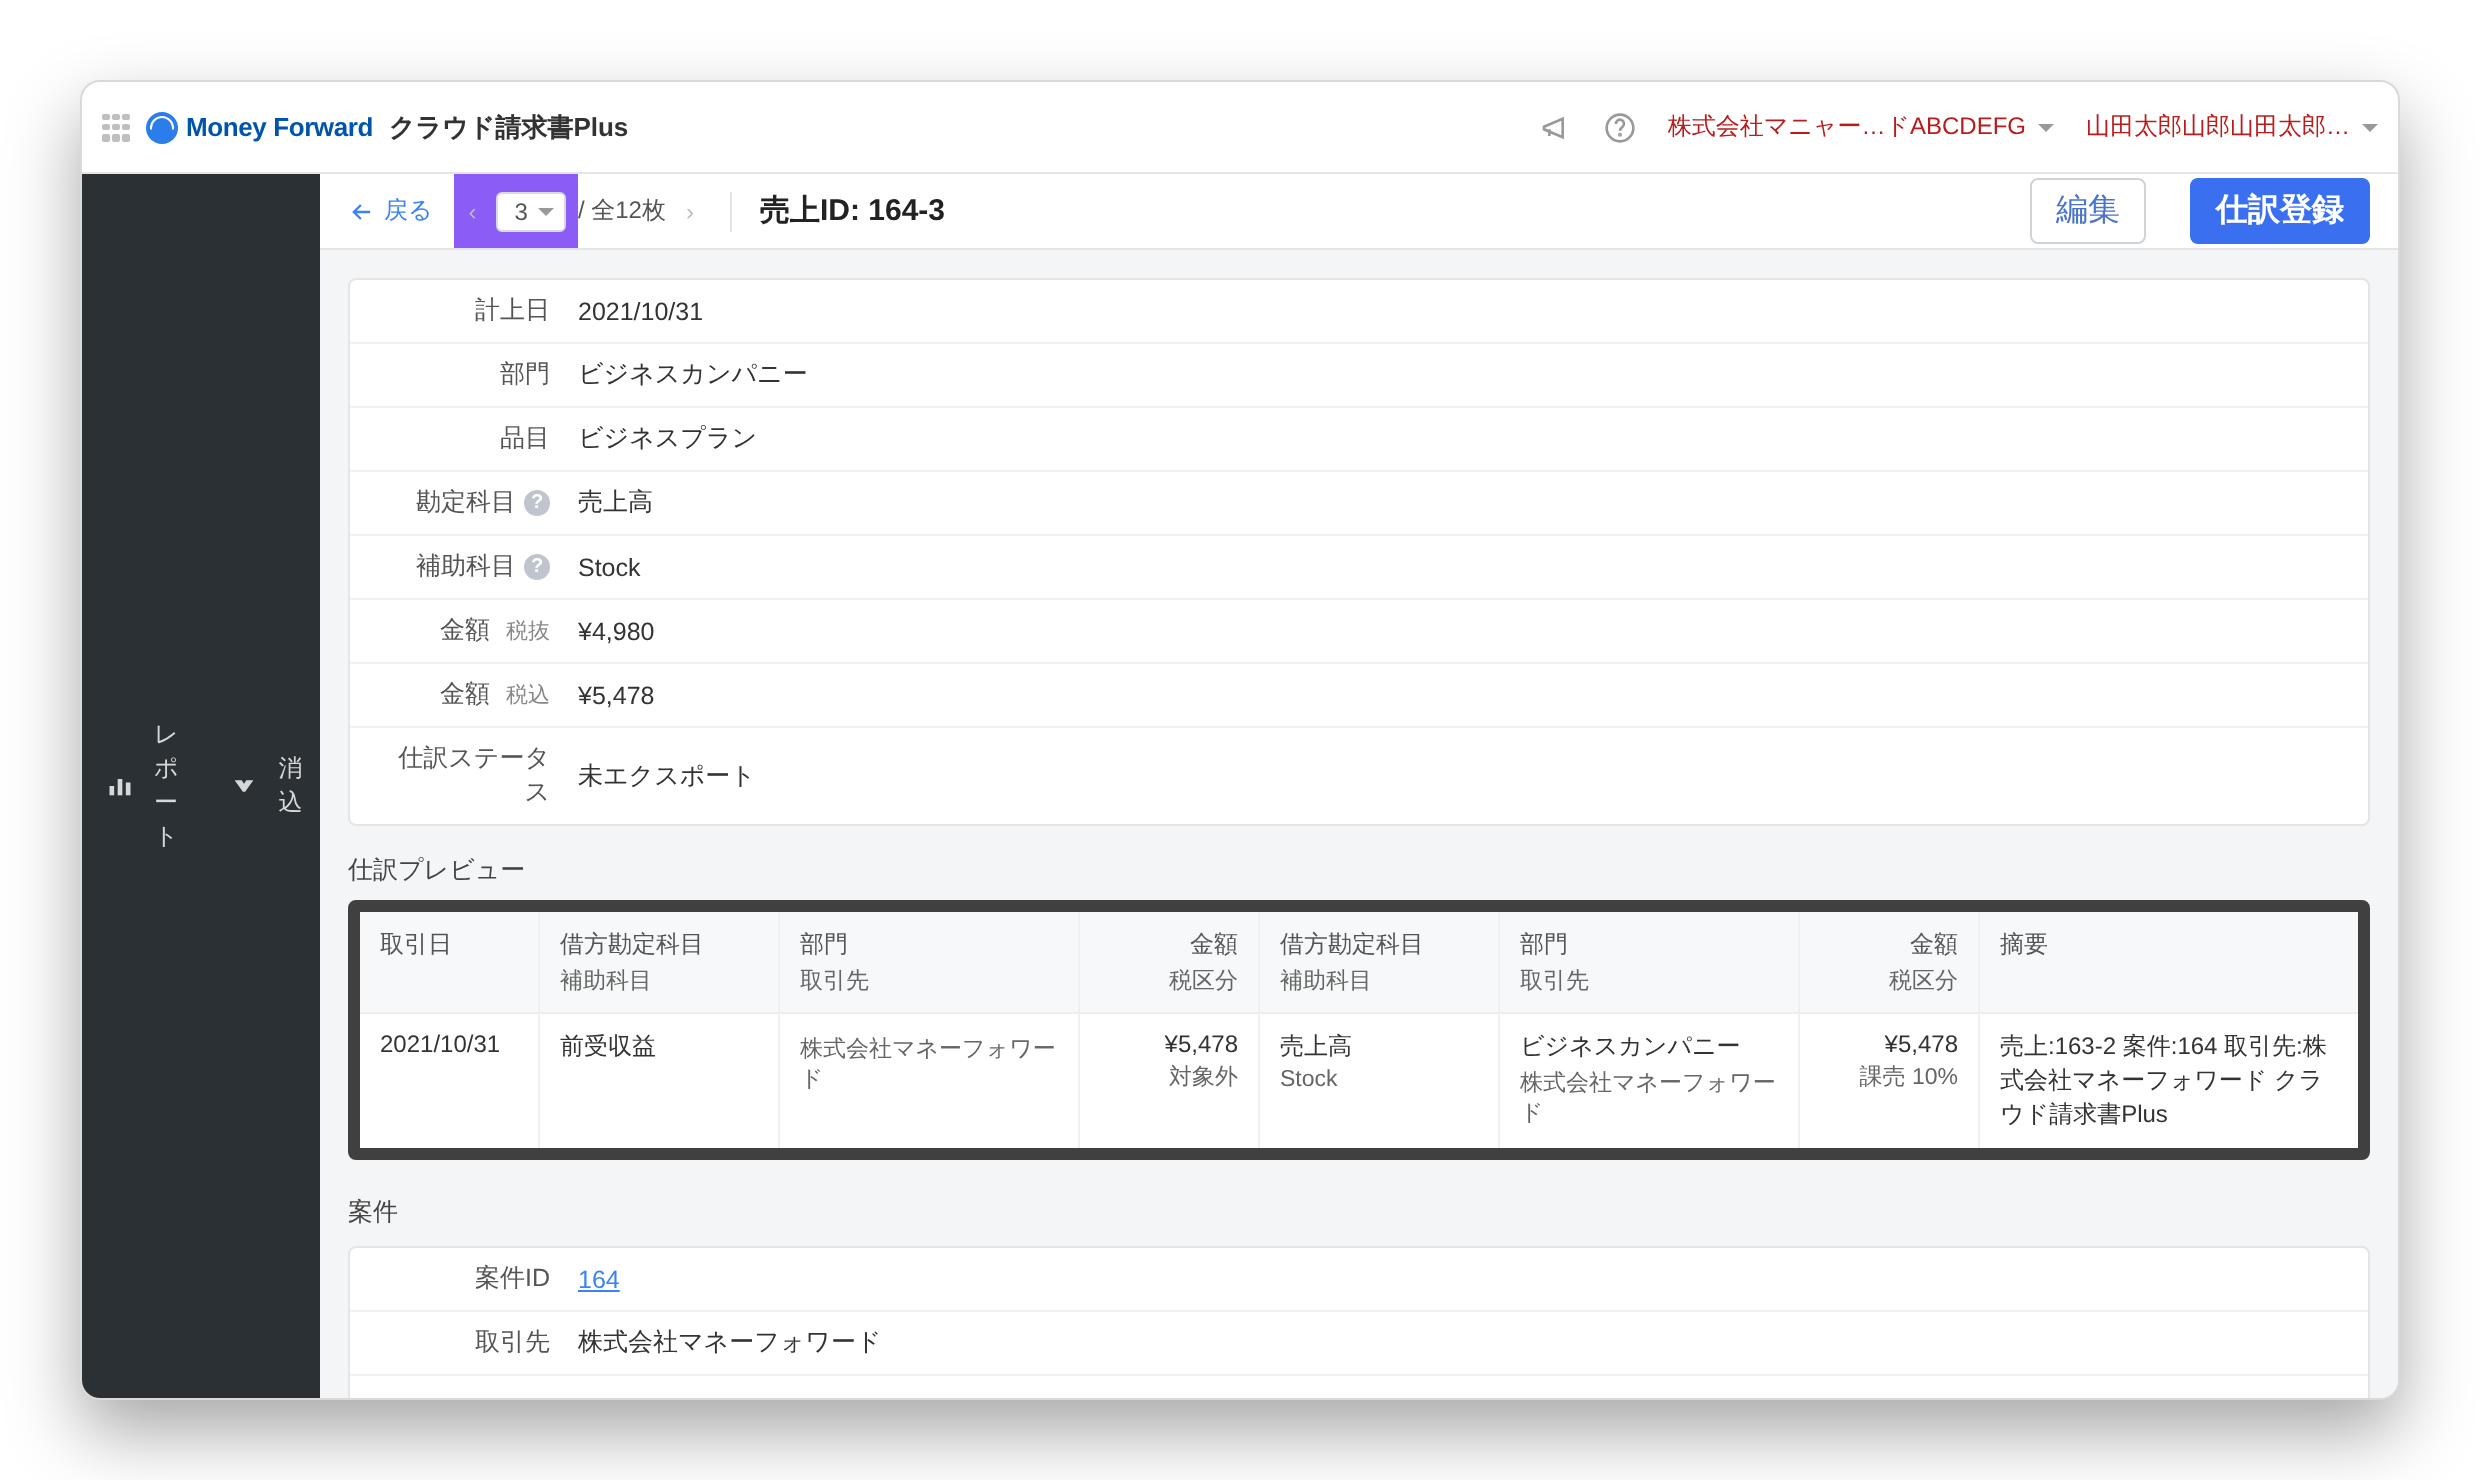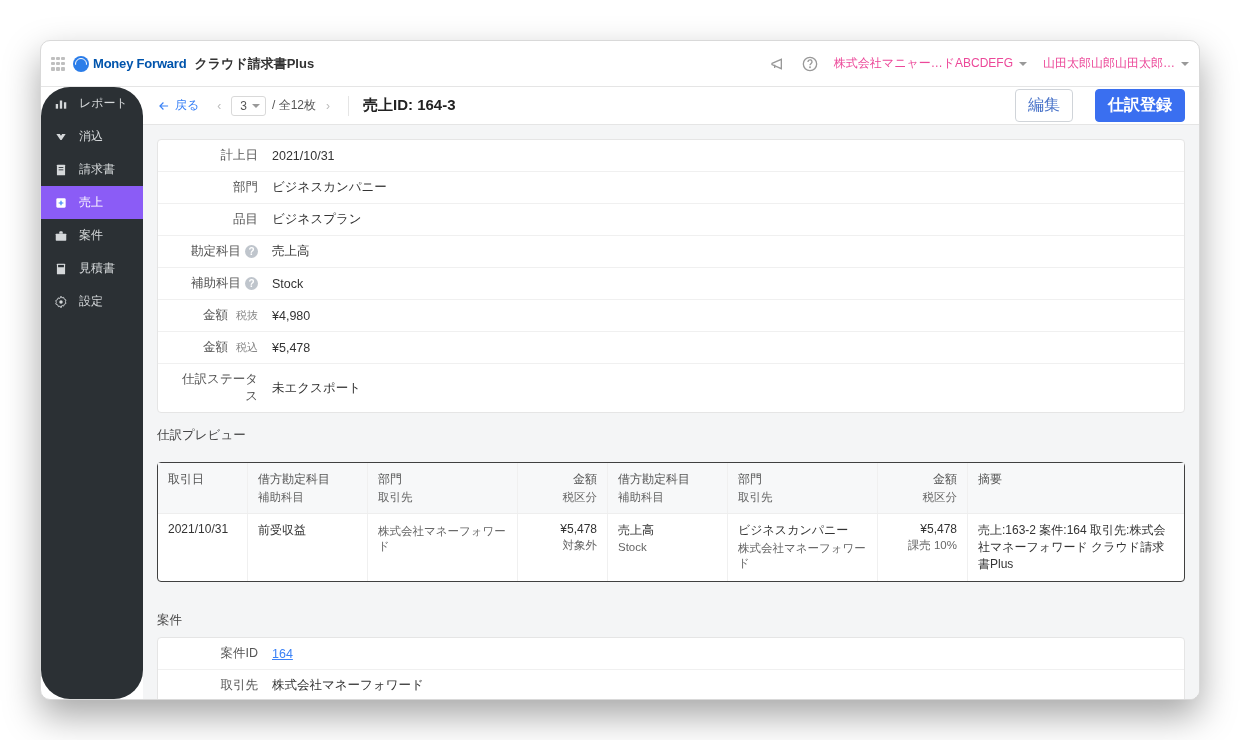--- a/index.html
+++ b/index.html
@@ -47,27 +47,26 @@
   position: relative;
 }
 .brand-logo .globe::after{
   content:""; position:absolute; width:10px;height:10px;border:1.5px solid #fff;border-radius:50%;
   clip-path: polygon(0 0, 100% 0, 100% 60%, 0 60%);
 }
 .brand-sub { color: #333; font-weight: 600; font-size: 13px; }
 .topbar-spacer { flex: 1; }
 .topbar-right { display: flex; align-items: center; gap: 16px; color: #666; font-size: 12px; }
 .icon-btn { color: #999; display:inline-flex; cursor:pointer; }
-.dd { display:flex; align-items:center; gap:6px; cursor:pointer; color:#ec4899; }
+.dd { display:flex; align-items:center; gap:6px; cursor:pointer; color:#b91c1c; }
 .caret { width:0;height:0;border-left:4px solid transparent;border-right:4px solid transparent;border-top:4px solid #999; }
 .body { flex:1; display:flex; min-height:0; }
 .sidebar {
-  width: 102px; background: #2b3034; color: #cfd3d6; display:flex; flex-direction:column;
+  width: 119px; background: #2b3034; color: #cfd3d6; display:flex; flex-direction:row;
   font-size: 12px;
-  border-radius: 29px;
 }
 .side-item {
   display:flex; align-items:center; gap:10px; padding: 8px 12px; cursor:pointer;
   color:#d5d8da;
 }
 .side-item.active { background:#8b5cf6; color:#fff; }
 .side-icon { width:16px; height:16px; display:inline-flex; align-items:center; justify-content:center; }
 .main { flex:1; display:flex; flex-direction:column; min-width:0; }
 .subheader {
   height: 38px; border-bottom: 1px solid #e5e5e5; display:flex; align-items:center;
@@ -95,21 +94,21 @@
 .kv-row + .kv-row { border-top:1px solid #f0f0f0; }
 .kv-label { width: 86px; text-align:right; color:#555; display:flex; justify-content:flex-end; align-items:center; gap:4px;}
 .kv-sublabel { font-size:11px; color:#888; margin-left:4px; }
 .kv-val { margin-left:14px; color:#333; }
 .help-dot {
   width:13px;height:13px;border-radius:50%;background:#bfc5cc;color:#fff;
   font-size:10px;display:inline-flex;align-items:center;justify-content:center;font-weight:700;
 }
 .section-title { font-size:12.5px; color:#444; padding:14px 14px 6px 14px; }
 .preview-table {
-  margin: 12px 14px; border:1px solid #404040; border-radius:4px; background:#fff;
+  margin: 0 14px; border:6px solid #404040; border-radius:4px; background:#fff;
   font-size:12px;
 }
 .pt-head, .pt-row { display:grid; grid-template-columns: 90px 120px 150px 90px 120px 150px 90px 1fr; }
 .pt-head { background:#f7f8f9; color:#555; }
 .pt-head > div, .pt-row > div { padding:8px 10px; border-right:1px solid #f0f0f0; }
 .pt-head > div:last-child, .pt-row > div:last-child { border-right:none; }
 .pt-row { border-top:1px solid #eee; }
 .pt-sub { display:block; color:#666; font-size:11.5px; margin-top:2px; }
 .pt-right { text-align:right; }
 .section-label { font-size:12.5px; color:#444; padding:18px 14px 8px 14px; }

